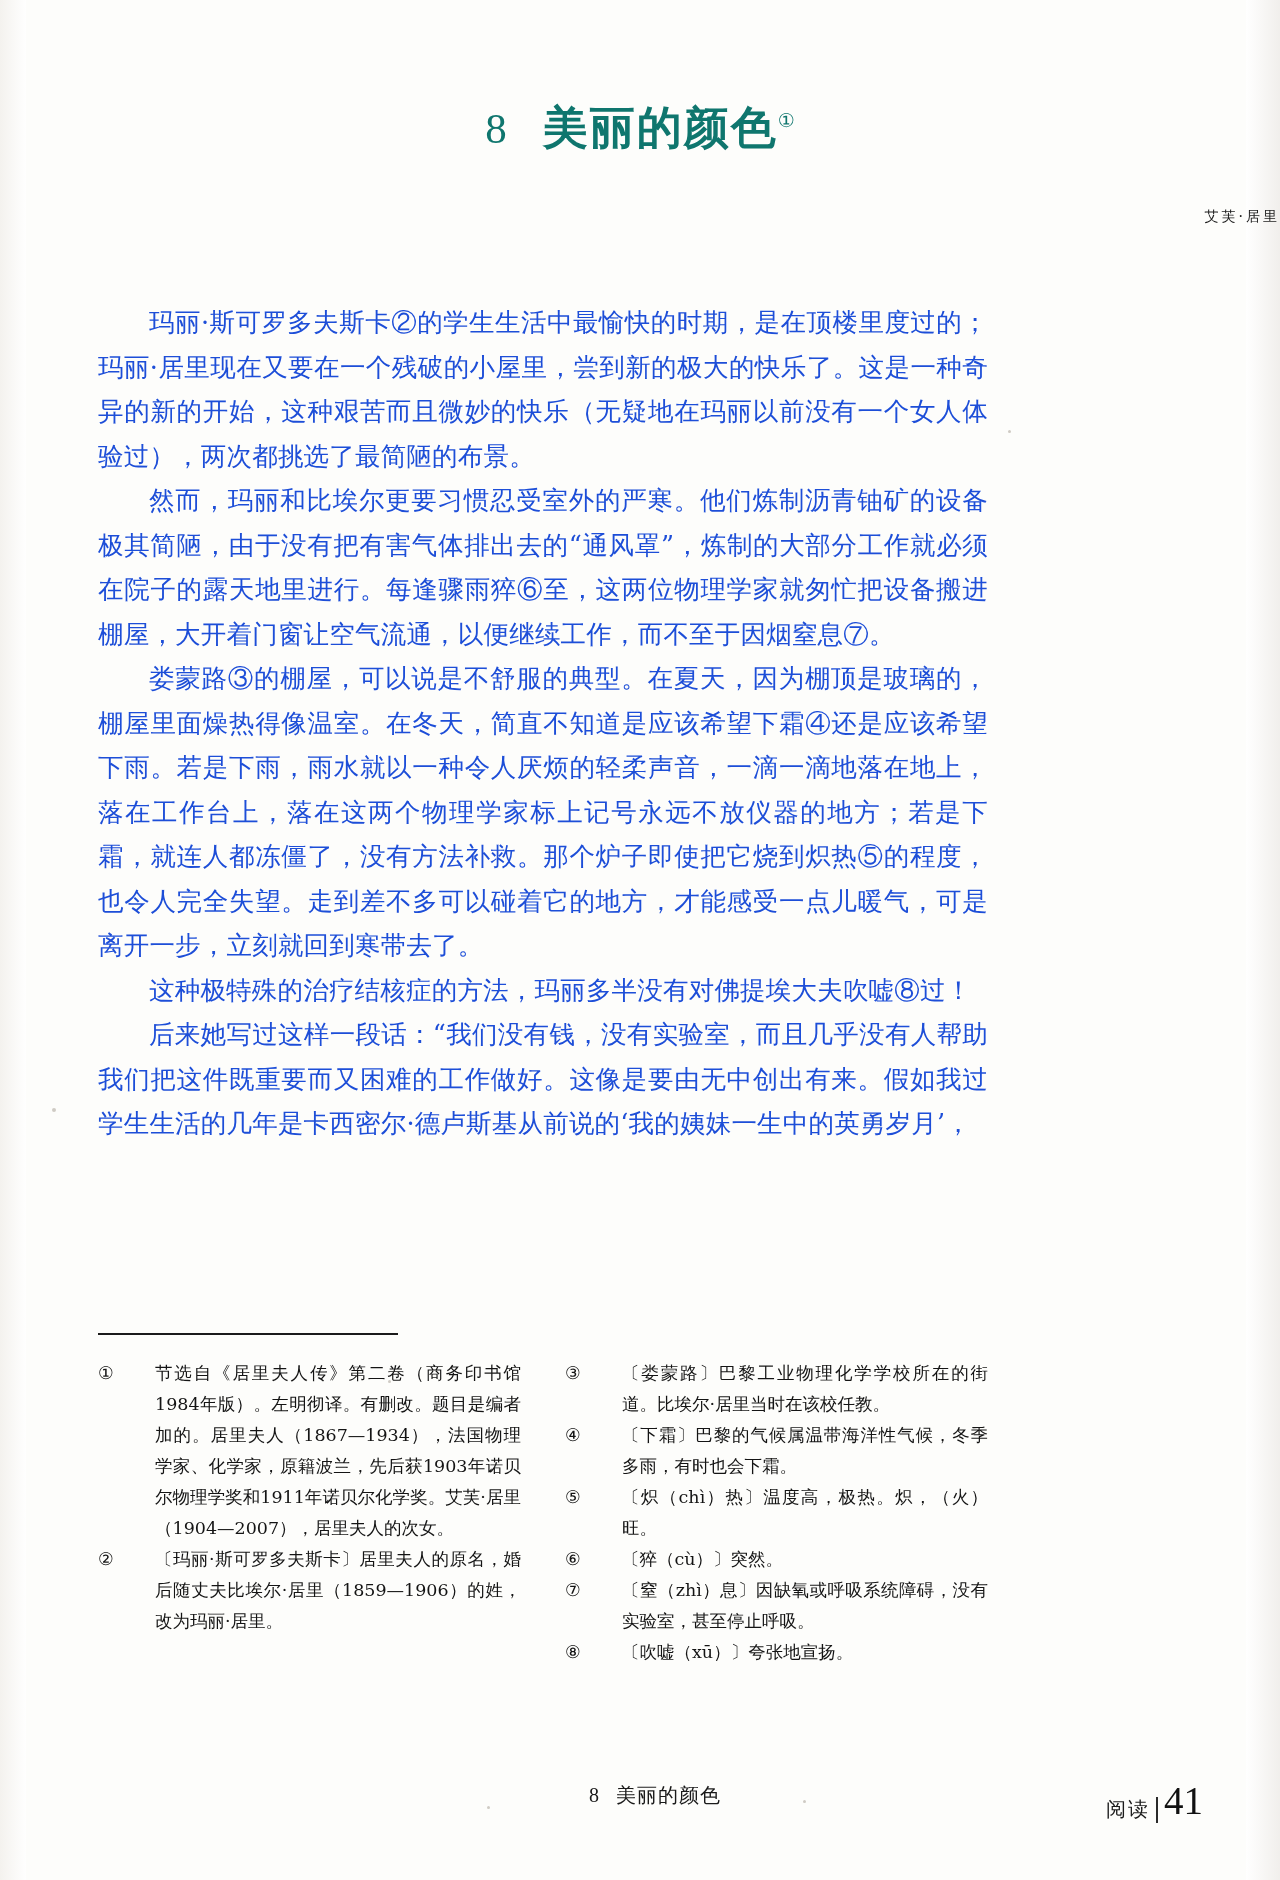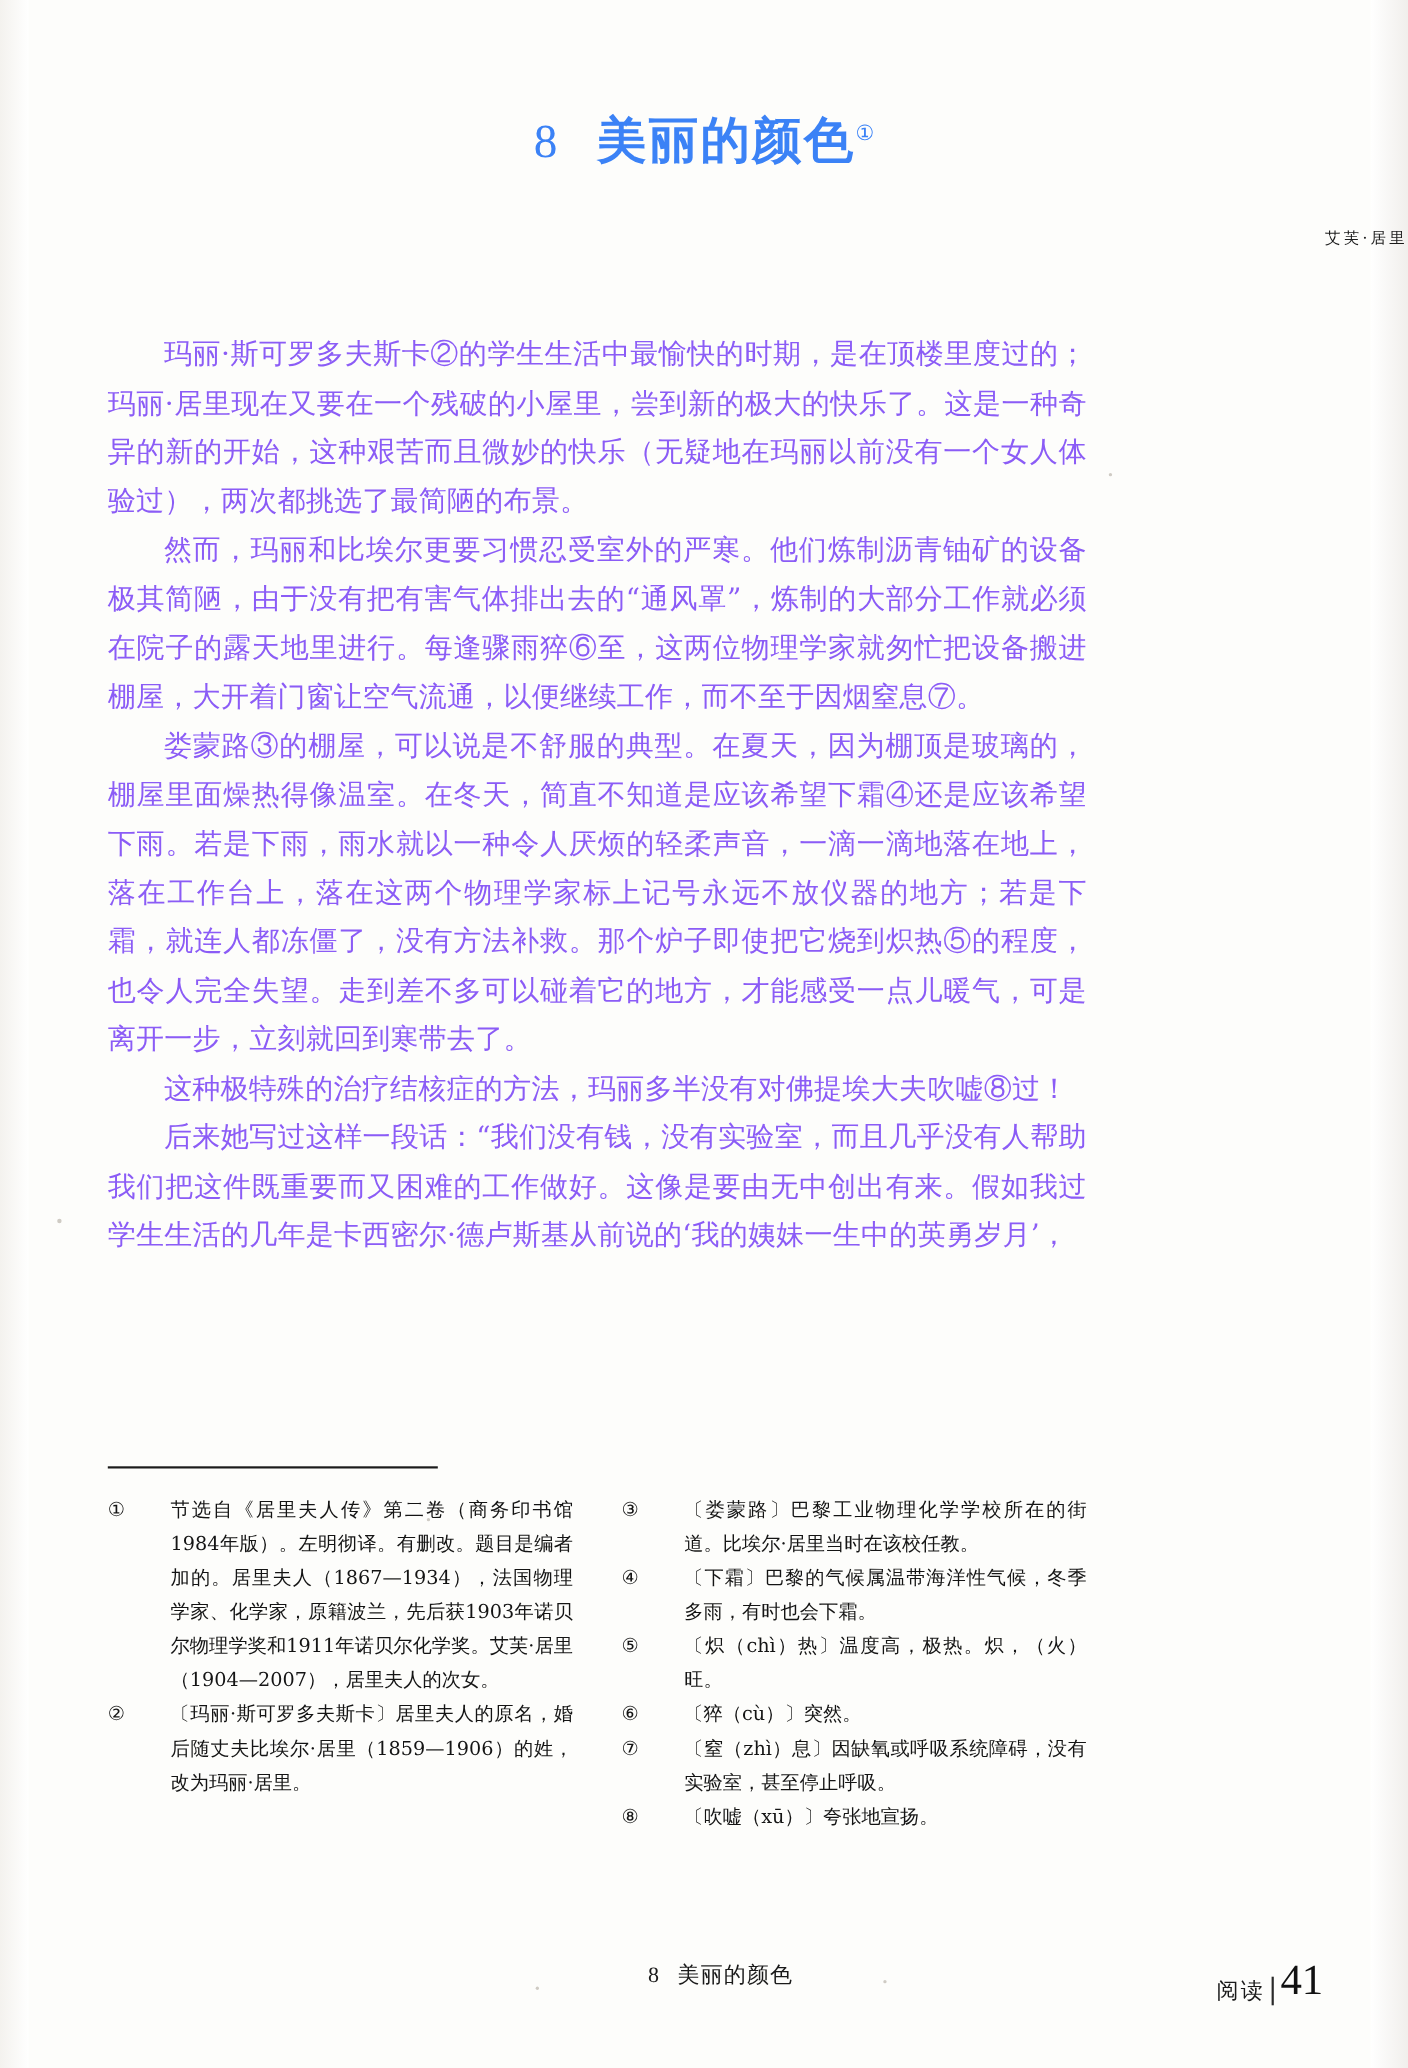--- a/index.html
+++ b/index.html
@@ -41,21 +41,21 @@
     left: 0; top: 98px;
     width: 1280px;
     text-align: center;
   }
   .title {
     display: inline-block;
     font-family: "DejaVu Serif", "Liberation Serif", serif;
     font-size: 45px;
     font-weight: 700;
     letter-spacing: 2px;
-    color: #3b82f6;
+    color: #0f766e;
     position: relative;
   }
   .title .num {
     font-family: "Liberation Serif", serif;
     font-weight: 400;
     font-size: 43px;
     padding-right: 34px;
   }
   .title .sup {
     font-size: 19px;
@@ -79,21 +79,21 @@
   .body-text {
     position: absolute;
     left: 98px;
     top: 300px;
     width: 890px;
     font-family: "DejaVu Serif", "Liberation Serif", serif;
     font-size: 25.5px;
     line-height: 44.5px;
     text-align: justify;
     text-justify: inter-ideograph;
-    color: #8b5cf6;
+    color: #1d4ed8;
     letter-spacing: 0.2px;
   }
   .body-text p {
     margin: 0 0 0 0;
     text-indent: 2em;
   }
 
   
   .fn-rule {
     position: absolute;

